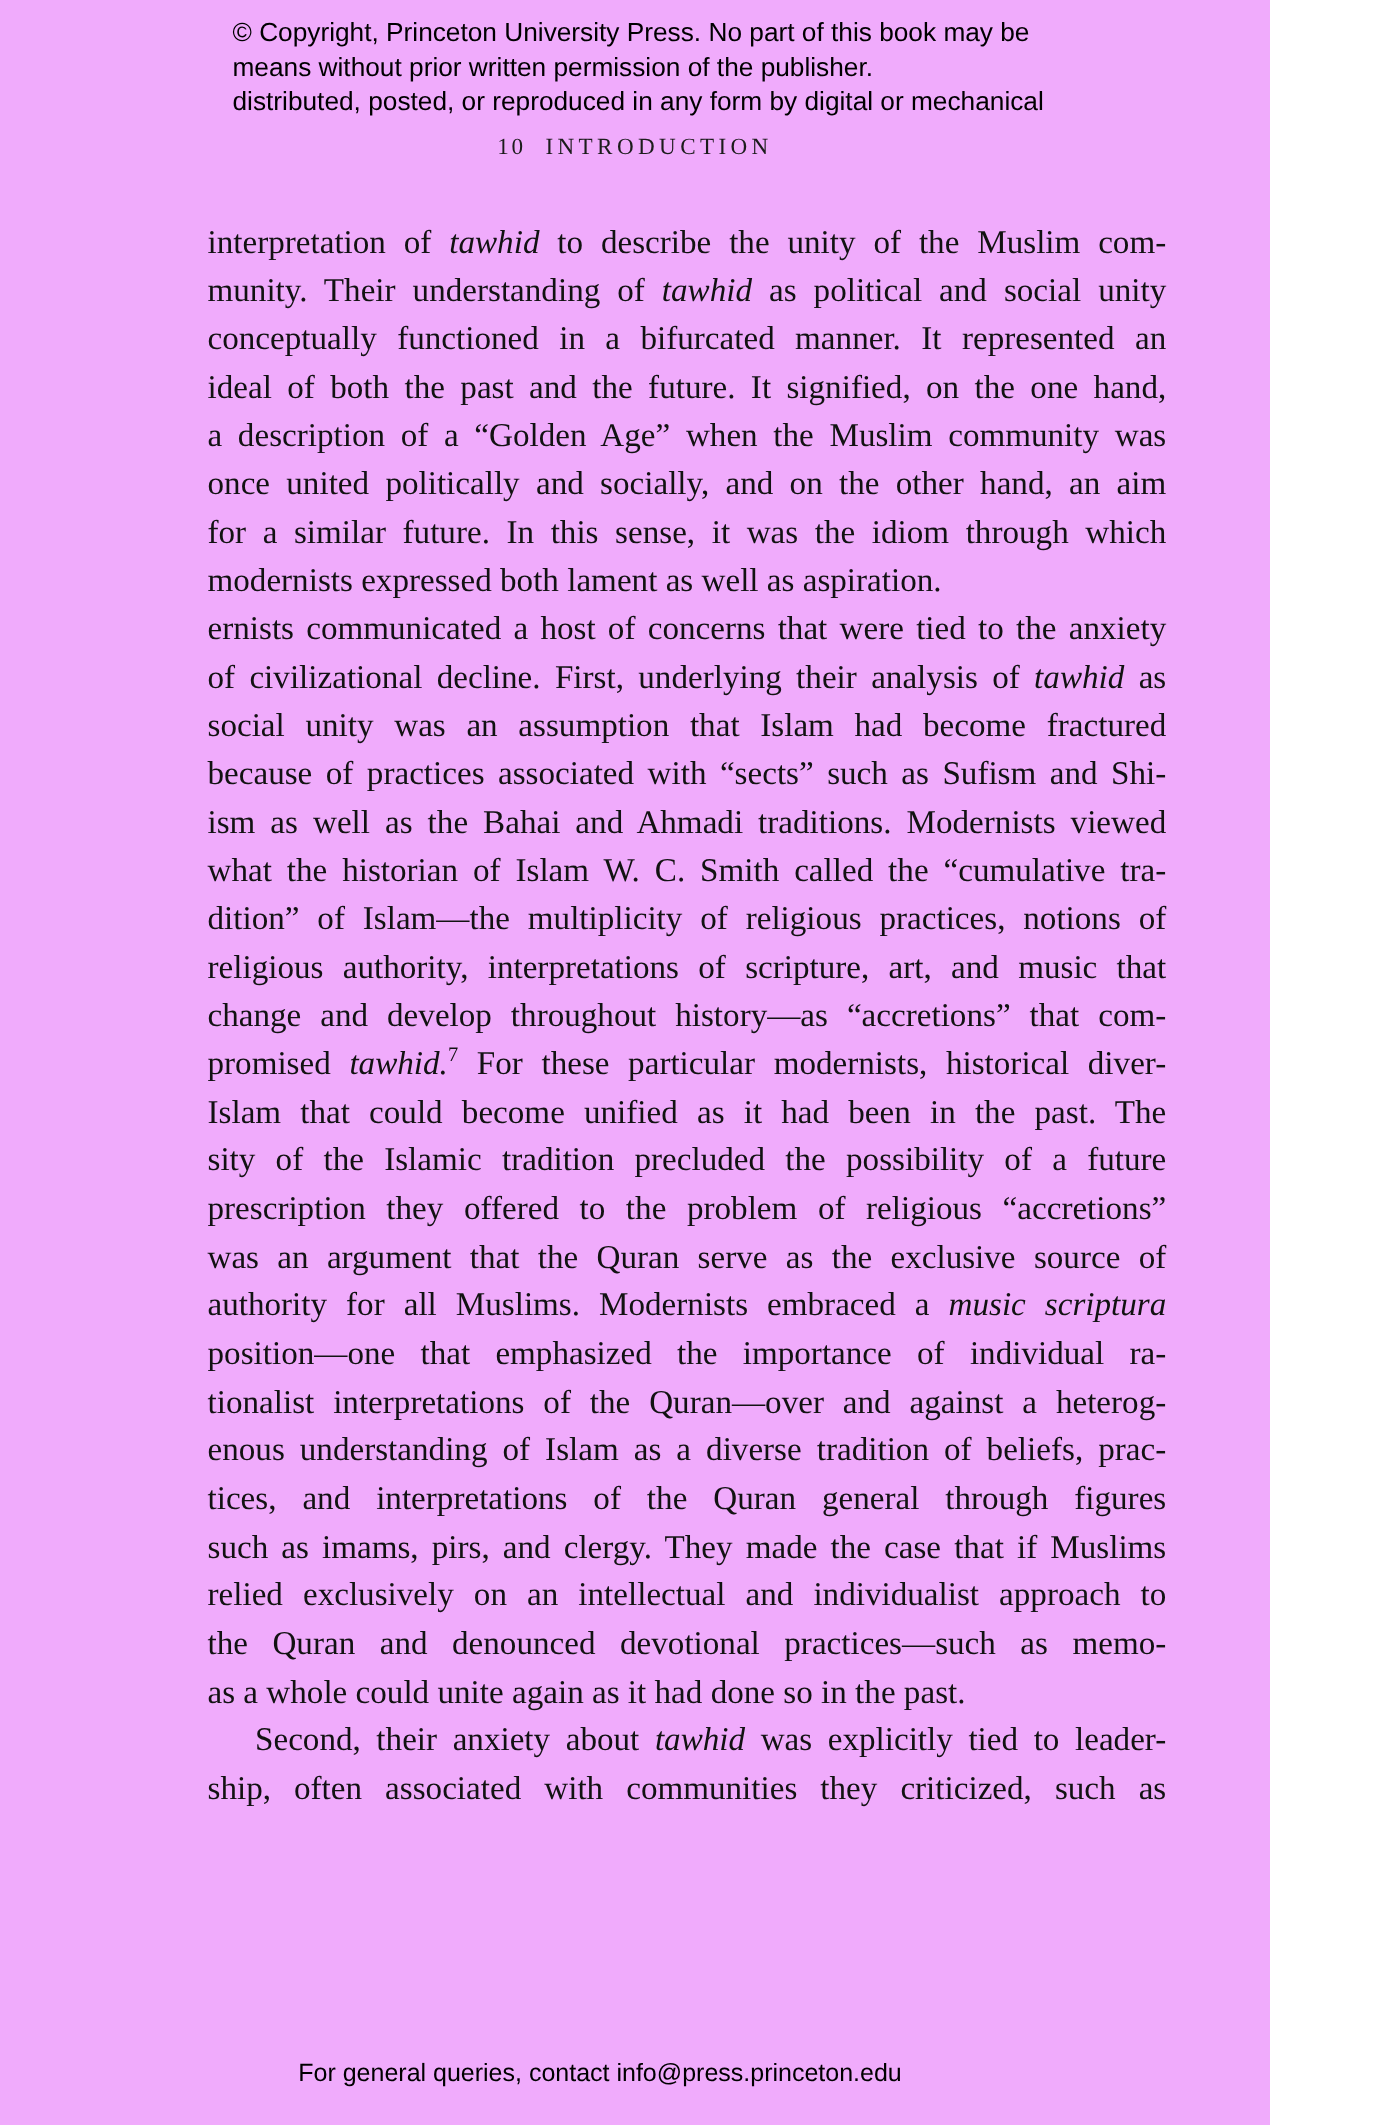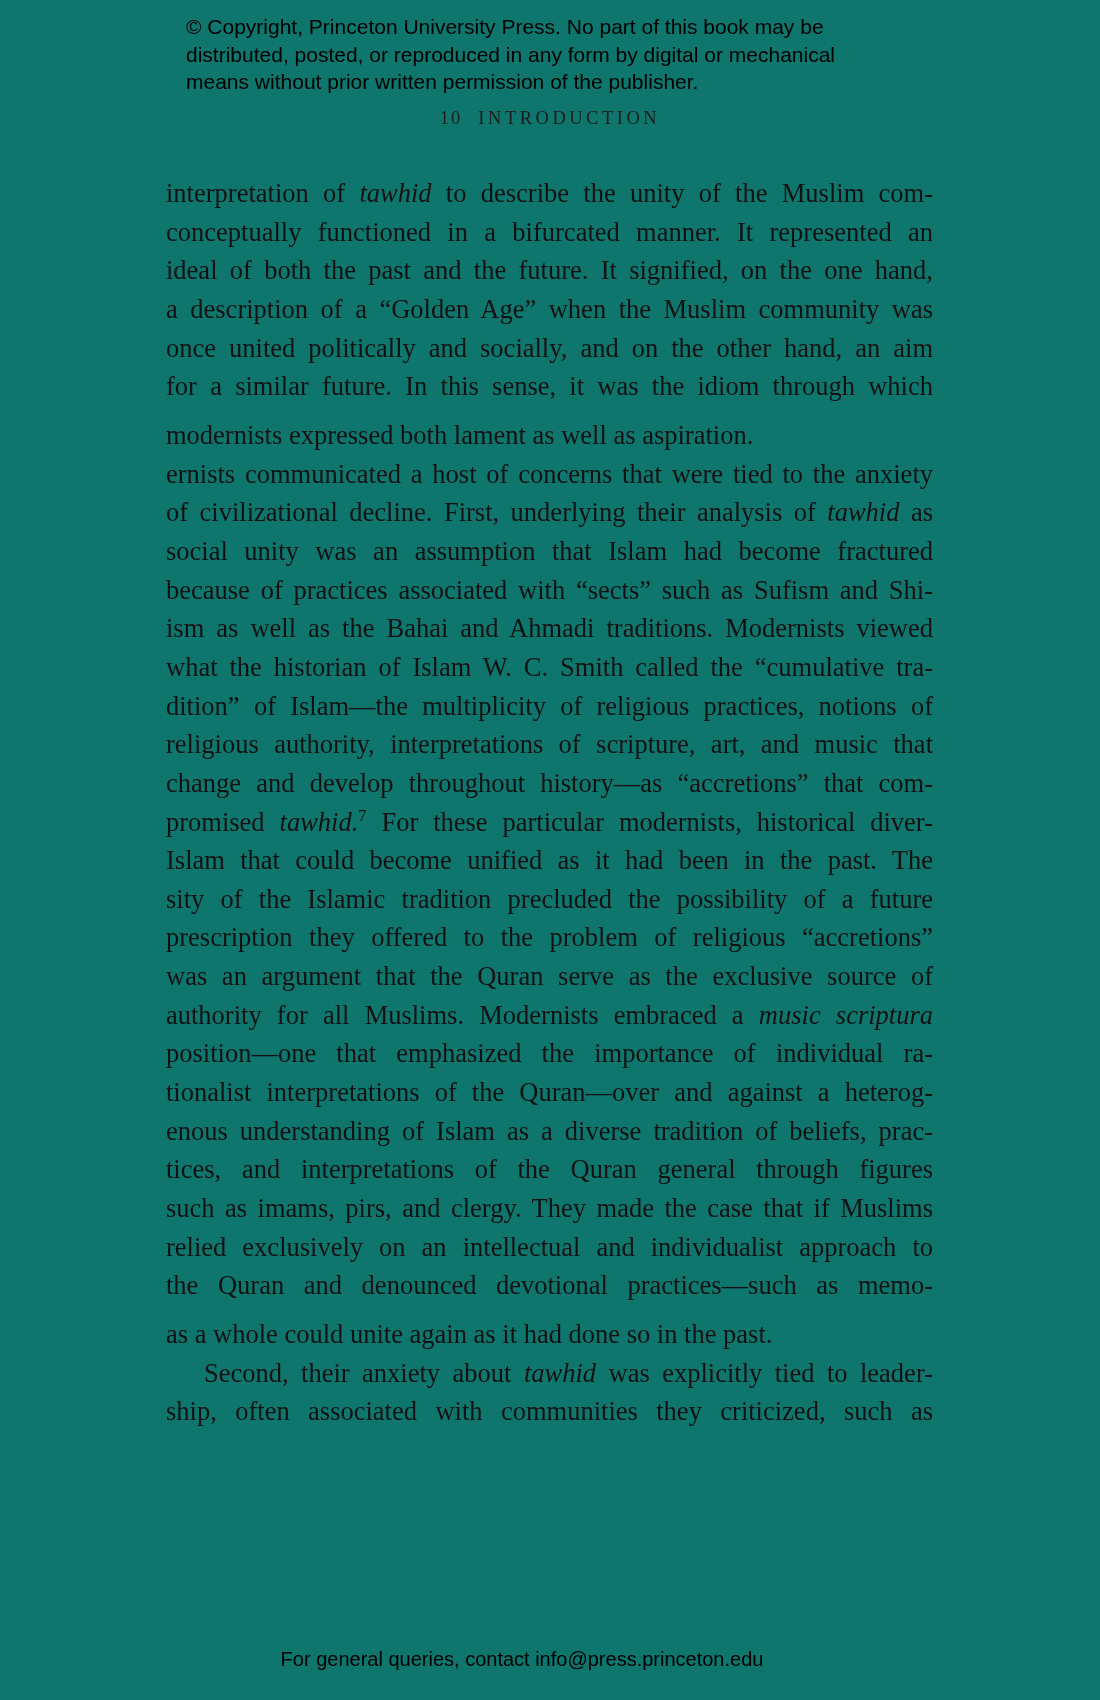--- a/index.html
+++ b/index.html
@@ -1,20 +1,20 @@
 <!DOCTYPE html>
 <html><head>
 <meta charset="utf-8">
 <style>
   html, body { margin: 0; padding: 0; background: #ffffff; }
   .page {
     position: relative;
-    width: 1100px;
+    width: 1016px;
     height: 1700px;
-    background: #0f766e;
+    background: #f0abfc;
     overflow: hidden;
     font-family: "Liberation Serif", "DejaVu Serif", serif;
     color: #121212;
   }
   .copyright {
     position: absolute;
     left: 186px;
     top: 13px;
     width: 700px;
     font-family: "Liberation Sans", "DejaVu Sans", sans-serif;
@@ -49,21 +49,20 @@
   }
   .para { margin: 0; padding: 0; }
   .line {
     text-align: justify;
     text-align-last: justify;
     -moz-text-align-last: justify;
     white-space: normal;
   }
   .line.last {
     text-align-last: left;
-    margin-top: 10px;
     -moz-text-align-last: left;
   }
   .line.indent { text-indent: 38px; }
   .line i { }
   .line sup {
     font-size: 0.62em;
     vertical-align: super;
     line-height: 0;
     font-style: normal;
   }
@@ -78,31 +77,32 @@
     color: #000000;
   }
 </style>
 </head>
 <body>
 
 <div class="page">
 
   <div class="copyright">
       <div>© Copyright, Princeton University Press. No part of this book may be</div>
+      <div>means without prior written permission of the publisher.</div>
       <div>distributed, posted, or reproduced in any form by digital or mechanical</div>
-      <div>means without prior written permission of the publisher.</div>
     </div>
 
   <div class="running-head">
     <span class="pagenum">10</span><span class="head-title">INTRODUCTION</span>
   </div>
 
   <div class="body-text">
       <div class="para">
         <div class="line"><span>interpretation of </span><i>tawhid</i><span> to describe the unity of the Muslim com-</span></div>
+        <div class="line"><span>munity. Their understanding of </span><i>tawhid</i><span> as political and social unity</span></div>
         <div class="line"><span>conceptually functioned in a bifurcated manner. It represented an</span></div>
         <div class="line"><span>ideal of both the past and the future. It signified, on the one hand,</span></div>
         <div class="line"><span>a description of a “Golden Age” when the Muslim community was</span></div>
         <div class="line"><span>once united politically and socially, and on the other hand, an aim</span></div>
         <div class="line"><span>for a similar future. In this sense, it was the idiom through which</span></div>
         <div class="line last"><span>modernists expressed both lament as well as aspiration.</span></div>
       </div>
       <div class="para">
         <div class="line"><span>ernists communicated a host of concerns that were tied to the anxiety</span></div>
         <div class="line"><span>of civilizational decline. First, underlying their analysis of </span><i>tawhid</i><span> as</span></div>

